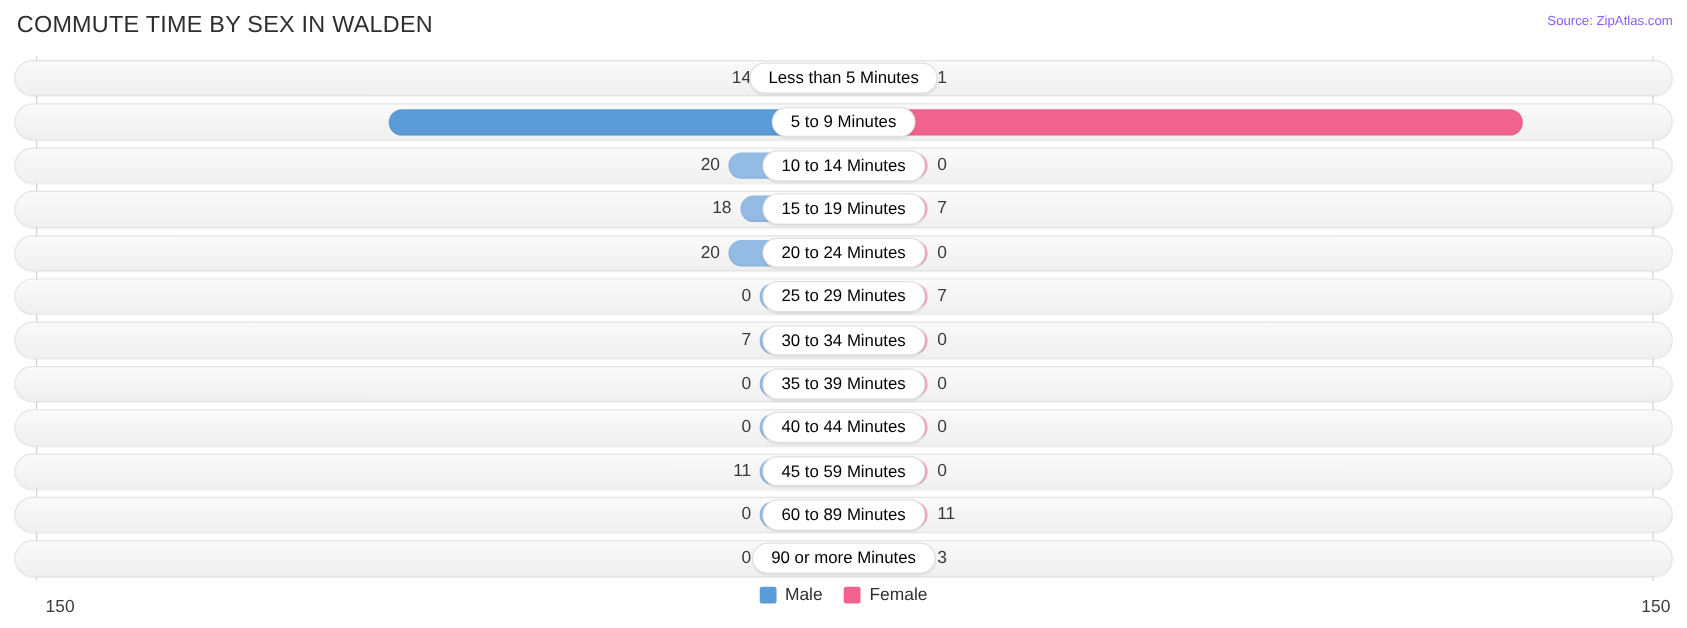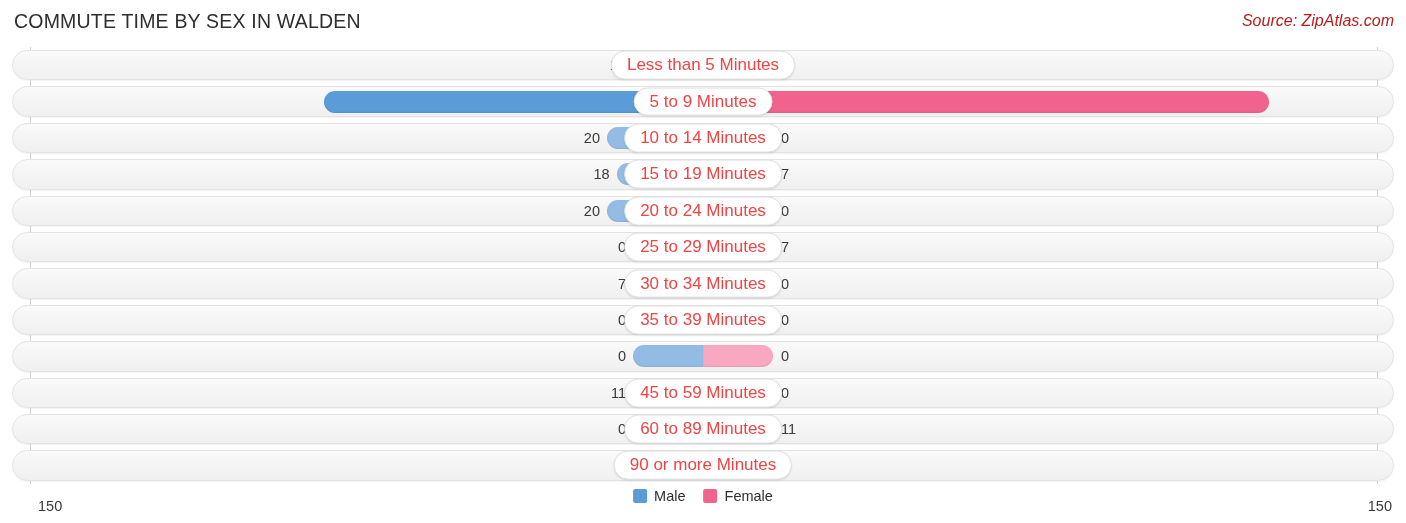--- a/index.html
+++ b/index.html
@@ -29,23 +29,22 @@
     font-size: 19.5px;
     font-weight: 400;
     letter-spacing: 0.2px;
     color: #2e2e2e;
     white-space: nowrap;
   }
   .chart-source {
     position: absolute;
     right: 12px;
     top: 12px;
-    font-size: 16px;
-    font-style: italic;
-    color: #b91c1c;
+    font-size: 11px;
+    color: #8b5cf6;
     white-space: nowrap;
   }
 
   
   .plot {
     position: absolute;
     left: 0;
     top: 47px;
     width: 1406px;
     height: 437px;
@@ -121,22 +120,22 @@
   
   .pill {
     position: absolute;
     top: 50%;
     left: 50%;
     transform: translate(-50%, -50%);
     background: #ffffff;
     border: 1px solid #e0e0e0;
     border-radius: 14px;
     padding: 4px 15px 5px 15px;
-    font-size: 17px;
-    color: #ef4444;
+    font-size: 14px;
+    color: #000000;
     white-space: nowrap;
     box-shadow: 0 1px 2px rgba(0,0,0,0.10);
     z-index: 4;
     line-height: 1.05;
   }
 
   
   .footer {
     position: absolute;
     left: 0;
@@ -255,20 +254,21 @@
           <div class="val male-out" style="right: 780px;">0</div>
           <div class="val female-out" style="left: 781px;">0</div>
           <div class="pill">35 to 39 Minutes</div>
         </div>
         <div class="row">
           <div class="row-track"></div>
           <div class="bar male" style="left: 633px; width: 70px; background: rgb(148, 187, 228);"></div>
           <div class="bar female" style="left: 703px; width: 70px; background: rgb(248, 168, 192);"></div>
           <div class="val male-out" style="right: 780px;">0</div>
           <div class="val female-out" style="left: 781px;">0</div>
+          <div class="pill">40 to 44 Minutes</div>
         </div>
         <div class="row">
           <div class="row-track"></div>
           <div class="bar male" style="left: 633px; width: 70px; background: rgb(148, 187, 228);"></div>
           <div class="bar female" style="left: 703px; width: 70px; background: rgb(248, 168, 192);"></div>
           <div class="val male-out" style="right: 780px;">11</div>
           <div class="val female-out" style="left: 781px;">0</div>
           <div class="pill">45 to 59 Minutes</div>
         </div>
         <div class="row">

